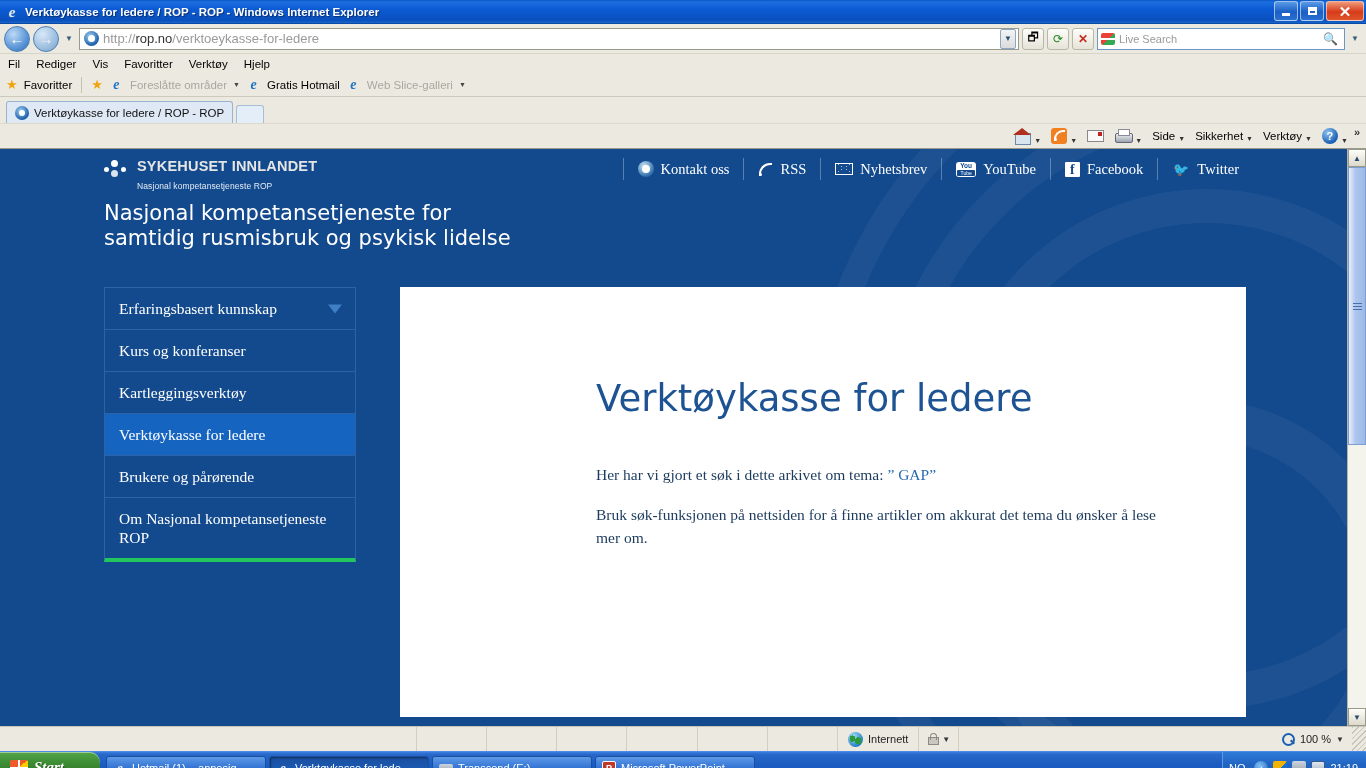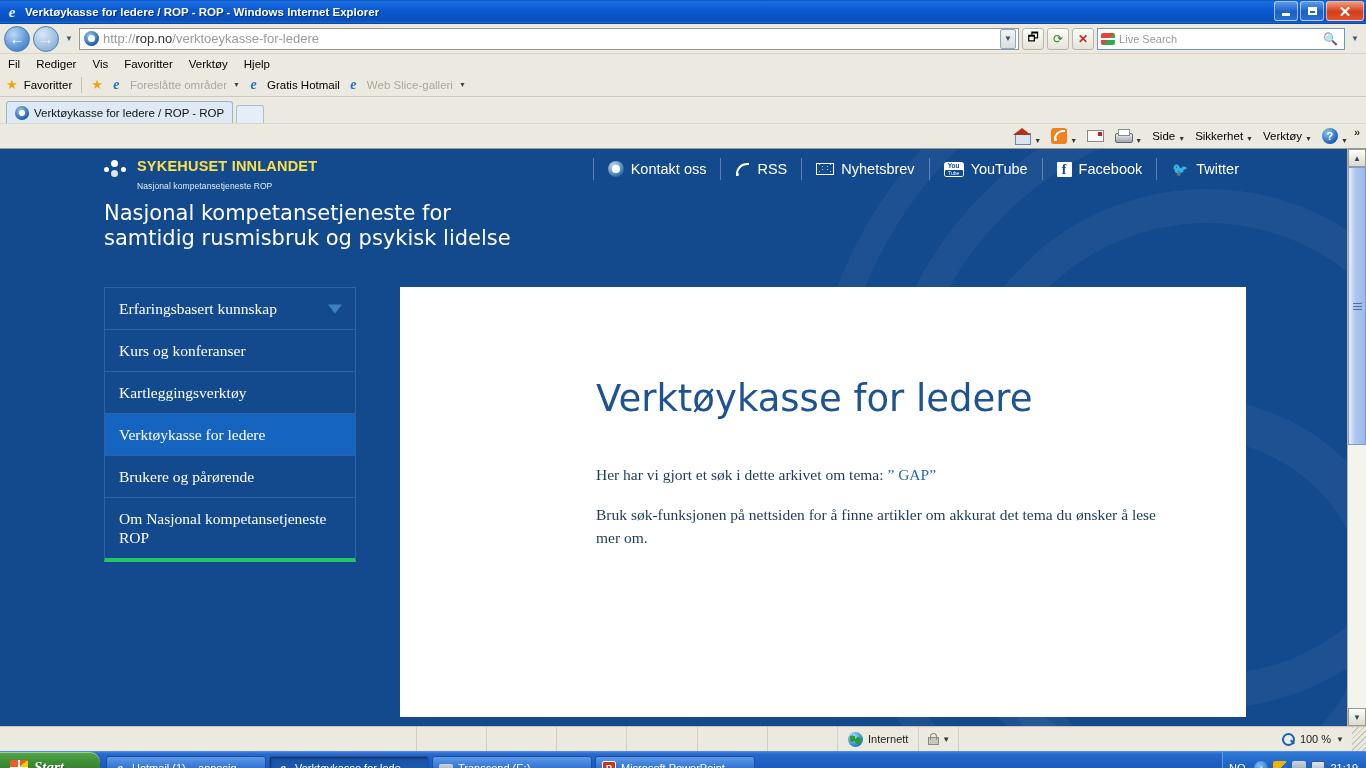--- a/index.html
+++ b/index.html
@@ -276,30 +276,30 @@
   .si-logo { display:flex; align-items:flex-start; gap:7px; }
   .dots {
     width: 26px; height: 22px; position: relative; margin-top: 2px; flex:0 0 auto;
   }
   .dots i { position:absolute; border-radius:50%; background:#fff; display:block; }
   .dots .d1 { width:5px; height:5px; left:0;  top:8px; }
   .dots .d2 { width:7px; height:7px; left:7px; top:1px; }
   .dots .d3 { width:7px; height:7px; left:7px; top:11px; opacity:.85; }
   .dots .d4 { width:5px; height:5px; left:17px; top:8px; }
   .si-text .si-main {
-    color:#fde047; font-size:14.5px; font-weight:bold; letter-spacing:.2px; line-height:15px;
+    color:#e5e5e5; font-size:14.5px; font-weight:bold; letter-spacing:.2px; line-height:15px;
   }
   .si-text .si-sub {
     color:#e2ecf6; font-size:8.5px; line-height:12px; letter-spacing:.1px;
   }
 
   .social {
     position: absolute; right: 108px; top: 9px;
     display: flex; align-items: center;
-    font-family: Liberation Sans, sans-serif;
+    font-family: Liberation Serif, serif;
   }
   .social a {
     display: flex; align-items: center; gap: 7px;
     color: #fff; font-size: 14.5px; text-decoration: none;
     padding: 0 14px; height: 22px;
     border-left: 1px solid rgba(255,255,255,.3);
   }
   .social a:last-child { padding-right: 0; }
   .ic { flex: 0 0 auto; display:inline-block; }
   .ic-contact {

